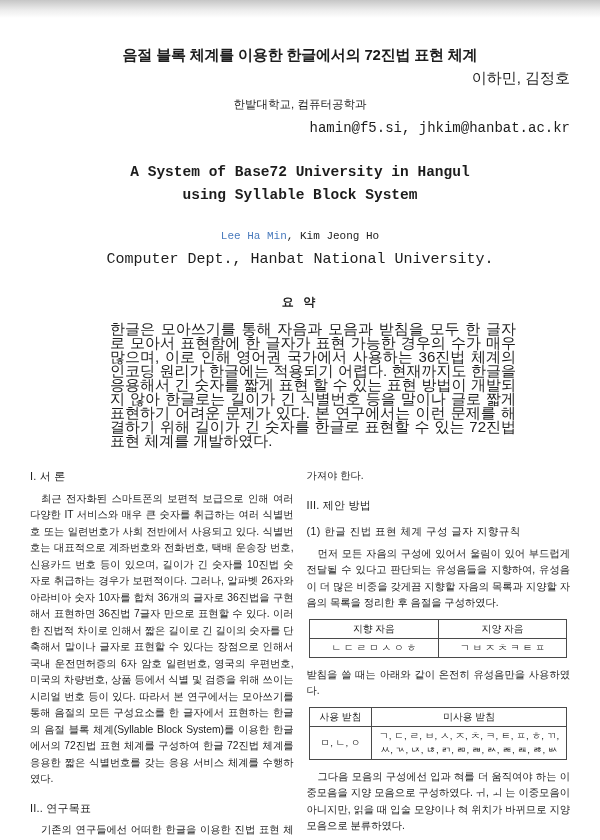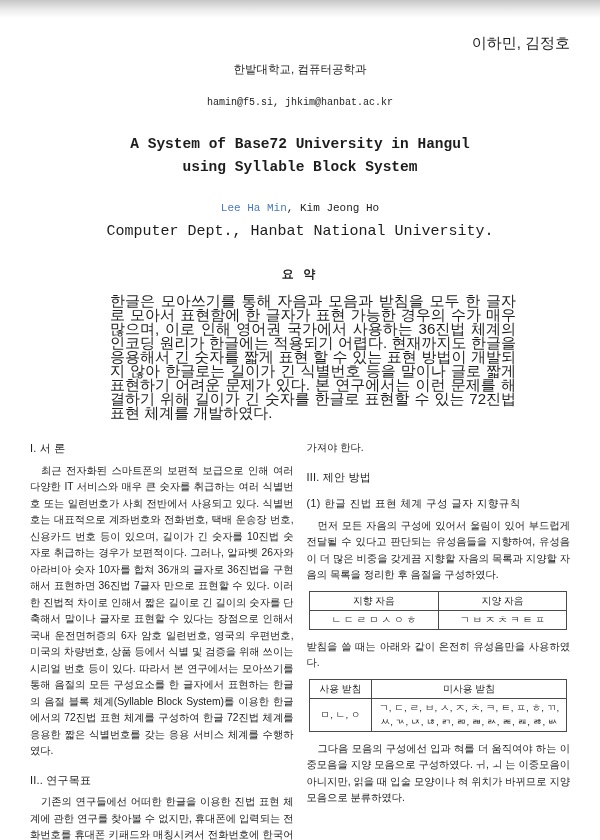--- a/index.html
+++ b/index.html
@@ -22,24 +22,24 @@
   .title-kr {
     margin-top: 16px;
     text-align: center;
     font-size: 15px;
     font-weight: bold;
     letter-spacing: -0.2px;
   }
   .authors-kr { text-align: right; font-size: 15px; margin-top: 4px; }
   .affil-kr   { text-align: center; font-size: 11.5px; margin-top: 9px; }
   .emails {
-    text-align: center;
+    text-align: right;
     font-family: "Liberation Mono", "DejaVu Sans Mono", monospace;
-    font-size: 10px;
-    margin-top: 20px;
+    font-size: 14px;
+    margin-top: 8px;
   }
   .title-en {
     text-align: center;
     font-family: "Liberation Mono", "DejaVu Sans Mono", monospace;
     font-weight: bold;
     font-size: 14.5px;
     line-height: 23px;
     margin-top: 25px;
   }
   .authors-en {
@@ -104,20 +104,21 @@
   .w-half  { width: 50%; }
   .w-small { width: 24%; }
 </style>
 </head>
 <body>
 
 <div class="top-shade"></div>
 
 <div class="page">
 
+  <div class="title-kr" data-bind="header.title_kr">음절 블록 체계를 이용한 한글에서의 72진법 표현 체계</div>
   <div class="authors-kr" data-bind="header.authors_kr">이하민, 김정호</div>
   <div class="affil-kr" data-bind="header.affil_kr">한밭대학교, 컴퓨터공학과</div>
   <div class="emails" data-bind="header.emails">hamin@f5.si, jhkim@hanbat.ac.kr</div>
 
   <div class="title-en">
     <div data-bind="header.title_en_line1">A System of Base72 University in Hangul</div>
     <div data-bind="header.title_en_line2">using Syllable Block System</div>
   </div>
 
   <div class="authors-en">

